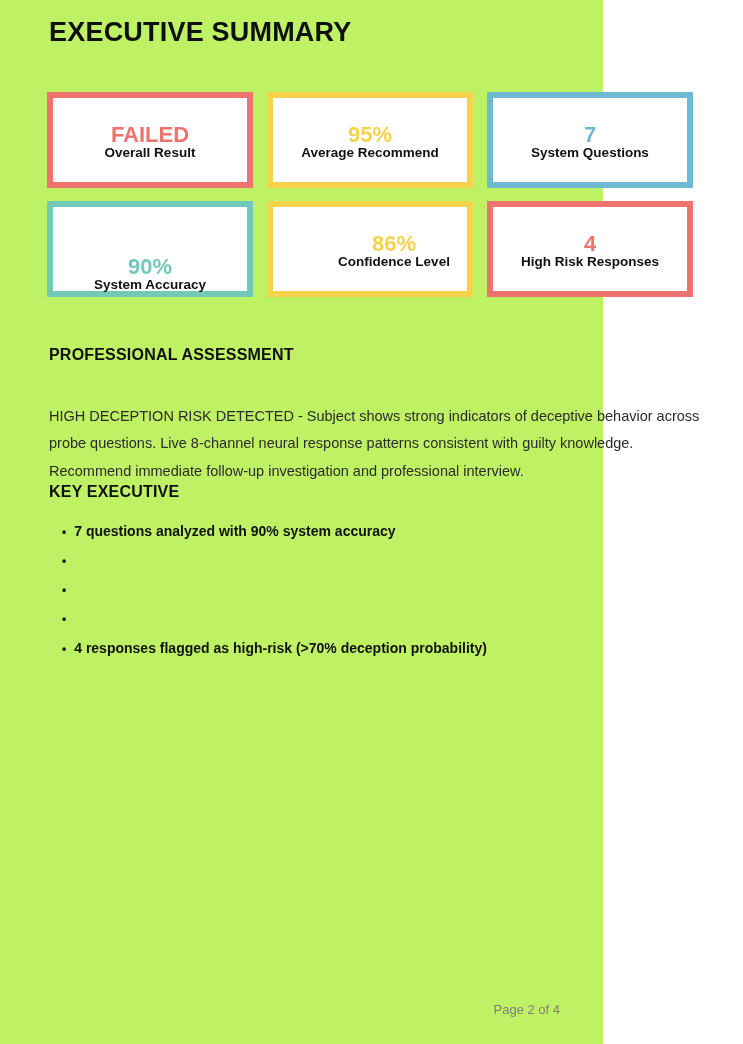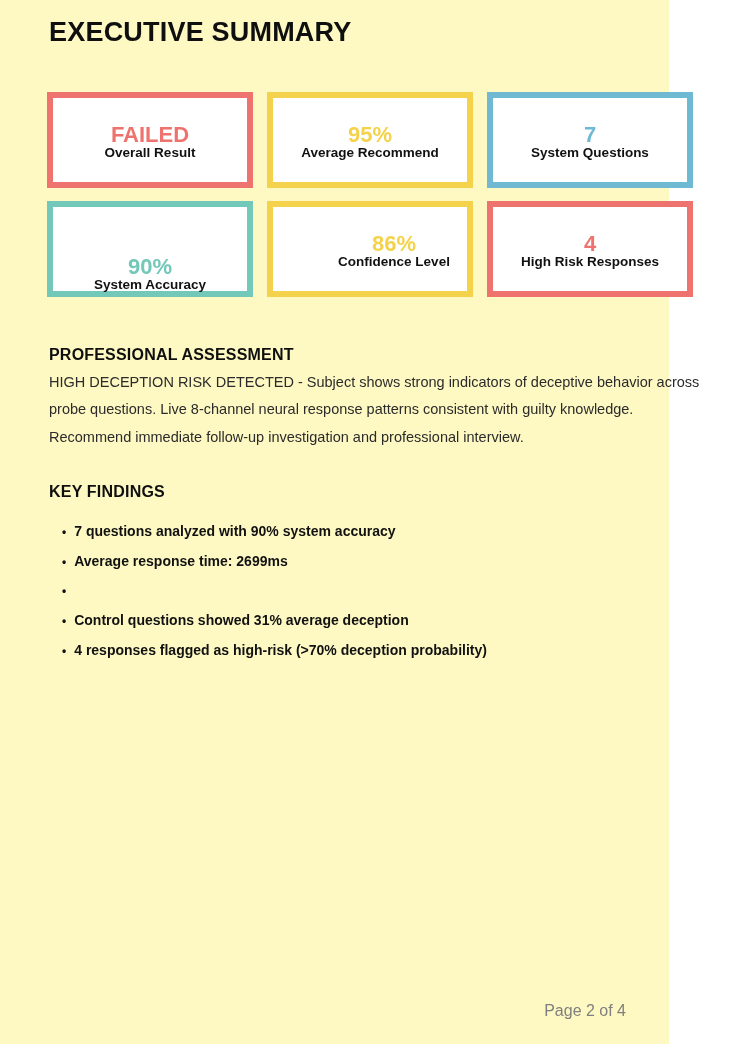--- a/index.html
+++ b/index.html
@@ -5,22 +5,22 @@
   * { box-sizing: border-box; margin: 0; padding: 0; }
   html, body { background: #ffffff; }
   body {
     width: 743px; height: 1044px;
     font-family: "Liberation Sans", sans-serif;
     position: relative;
     overflow: hidden;
   }
   .page {
     position: absolute; left: 0; top: 0;
-    width: 669px; height: 1044px;
-    background: #fef9c3;
+    width: 603px; height: 1044px;
+    background: #bef264;
   }
   .title {
     position: absolute; left: 49px; top: 17px;
     font-size: 27px; font-weight: 700; color: #0f0f0f;
     letter-spacing: 0.2px;
   }
   .cards {
     position: absolute; left: 47px; top: 92px;
     display: grid;
     grid-template-columns: repeat(3, 206px);
@@ -40,39 +40,39 @@
   .stat-label {
     font-size: 13.5px; font-weight: 700; color: #111111; line-height: 1;
   }
   .section-heading {
     position: absolute; left: 49px;
     font-size: 16px; font-weight: 700; color: #0f0f0f;
     letter-spacing: 0.2px;
   }
   .assessment-heading { top: 346px; }
   .assessment-body {
-    position: absolute; left: 49px; top: 369px; width: 658px;
+    position: absolute; left: 49px; top: 403px; width: 658px;
     font-size: 14.5px; line-height: 27.4px; color: #2b2b2b;
   }
   .findings-heading { top: 483px; }
   .findings-list {
     position: absolute; left: 62px; top: 524px;
     list-style: none;
   }
   .finding {
     display: flex; align-items: baseline;
     margin-bottom: 14px;
     font-size: 14px; font-weight: 700; color: #111111; line-height: 15px;
   }
   .bullet-dot {
     font-size: 12px; margin-right: 8px; color: #111111;
   }
   .footer {
     position: absolute; right: 43px; top: 1002px;
-    font-size: 16px; color: #7f7f7f;
+    font-size: 13px; color: #7f7f7f;
   }
 </style>
 </head>
 <body>
 
 <div class="page">
 
   <h1 class="title">EXECUTIVE SUMMARY</h1>
 
   <div class="cards">
@@ -98,36 +98,34 @@
     </div>
     <div class="stat-card" style="border-color: rgb(238, 115, 110);">
       <div class="stat-value" style="color: rgb(238, 115, 110);">4</div>
       <div class="stat-label">High Risk Responses</div>
     </div>
   </div>
 
   <h2 class="section-heading assessment-heading">PROFESSIONAL ASSESSMENT</h2>
   <p class="assessment-body">HIGH DECEPTION RISK DETECTED - Subject shows strong indicators of deceptive behavior across probe questions. Live 8-channel neural response patterns consistent with guilty knowledge. Recommend immediate follow-up investigation and professional interview.</p>
 
-  <h2 class="section-heading findings-heading">KEY FINDINGS</h2>
+  <h2 class="section-heading findings-heading">KEY EXECUTIVE</h2>
   <ul class="findings-list">
     <li class="finding">
       <span class="bullet-dot">•</span>
       <span>7 questions analyzed with 90% system accuracy</span>
     </li>
     <li class="finding">
       <span class="bullet-dot">•</span>
-      <span>Average response time: 2699ms</span>
     </li>
     <li class="finding">
       <span class="bullet-dot">•</span>
     </li>
     <li class="finding">
       <span class="bullet-dot">•</span>
-      <span>Control questions showed 31% average deception</span>
     </li>
     <li class="finding">
       <span class="bullet-dot">•</span>
       <span>4 responses flagged as high-risk (&gt;70% deception probability)</span>
     </li>
   </ul>
 
   <div class="footer">Page 2 of 4</div>
 
 </div>

